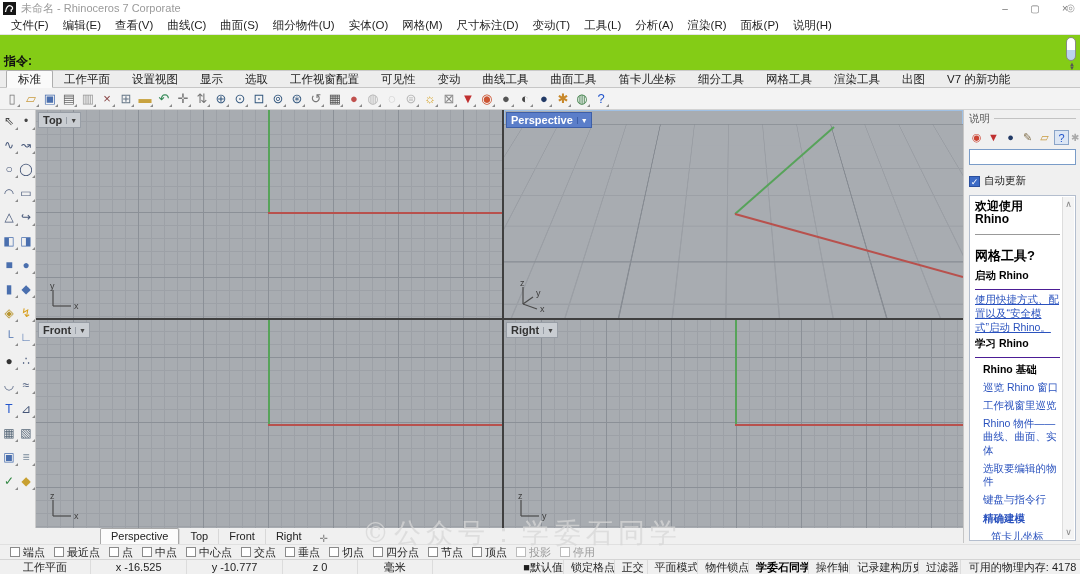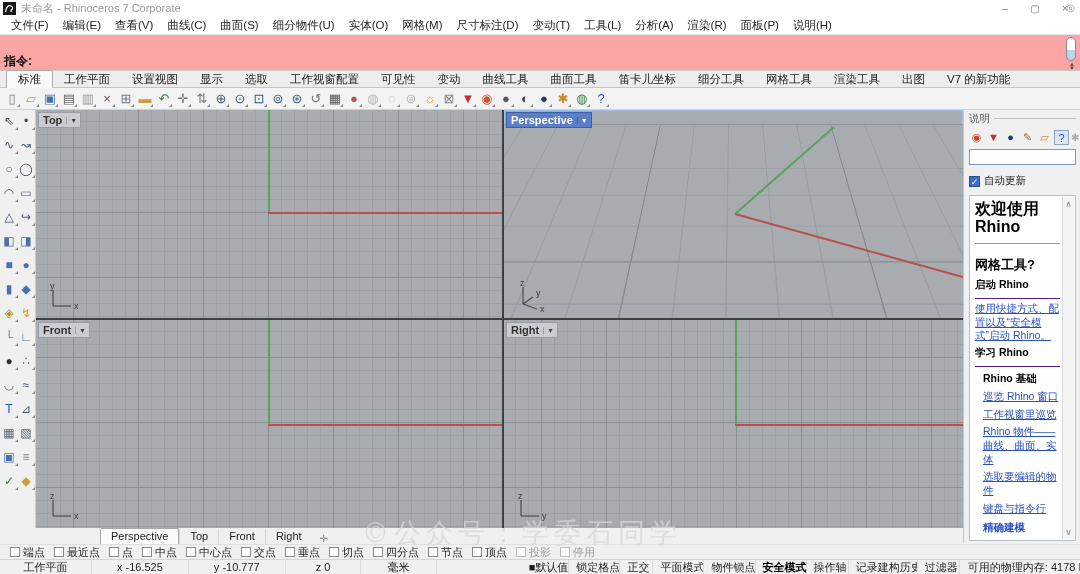--- a/index.html
+++ b/index.html
@@ -12,21 +12,21 @@
   .titlebar { position:absolute; left:0; top:0; right:0; height:17px; background:#ffffff; display:flex; align-items:center; padding-left:3px; gap:5px; }
   .titlebar .title { font-size:11px; color:#9a9a9a; }
   .win-controls { position:absolute; right:0; top:0; height:17px; display:flex; }
   .win-controls span { width:30px; text-align:center; font-size:10px; color:#777; line-height:17px; }
 
   
   .menubar { position:absolute; left:0; top:17px; right:0; height:17px; background:#ffffff; display:flex; align-items:center; padding-left:4px; }
   .menu-item { font-size:11.5px; color:#1e1e1e; padding:0 7px; line-height:17px; }
 
   
-  .cmdarea { position:absolute; left:0; top:34px; right:0; height:37px; background:#fca5a5; border-top:1px solid #e4e4e4; border-bottom:1px solid #c9c9c9; }
+  .cmdarea { position:absolute; left:0; top:34px; right:0; height:37px; background:#84cc16; border-top:1px solid #e4e4e4; border-bottom:1px solid #c9c9c9; }
   .cmd-history { height:18px; }
   .cmd-prompt { font-size:12px; font-weight:bold; color:#111; padding-left:4px; line-height:16px; }
   .cmd-scroll { position:absolute; right:2px; top:2px; width:12px; height:33px; }
   .cmd-thumb { width:10px; height:24px; border:1px solid #8a8a8a; border-radius:5px; background:linear-gradient(#ffffff 55%, #bcd4ee 55%); }
   .cmd-arrows { font-size:6px; color:#555; text-align:center; line-height:4px; margin-top:1px; }
 
   
   .tabbar { position:absolute; left:0; top:71px; right:0; height:17px; background:#ededed; border-bottom:1px solid #c6c6c6; display:flex; align-items:flex-end; padding-left:6px; }
   .tab { font-size:11.5px; color:#222; padding:1px 11px; line-height:14px; }
   .tab.active { background:#fafafa; border:1px solid #adadad; border-bottom:1px solid #fafafa; margin-bottom:-1px; border-radius:2px 2px 0 0; }
@@ -81,28 +81,28 @@
   .hp-tabs { display:flex; align-items:center; gap:2px; height:20px; margin-top:2px; }
   .hp-tabico { width:15px; height:15px; font-size:11px; line-height:15px; text-align:center; }
   .hp-tabico.active { background:#dce6f4; border:1px solid #8aa4c8; }
   .hp-gear { margin-left:auto; font-size:10px; color:#aaaaaa; }
   .hp-search { width:100%; height:16px; border:1px solid #7a9cc8; background:#fff; margin-top:2px; font-size:10px; padding:0 2px; }
   .hp-check { display:flex; align-items:center; gap:4px; height:16px; margin-top:8px; }
   .cbx { width:11px; height:11px; background:#3d6bc6; border:1px solid #2a4f9e; position:relative; }
   .cbx::after { content:"✓"; position:absolute; inset:0; color:#fff; font-size:9px; line-height:11px; text-align:center; }
   .hp-check .lbl { font-size:10.5px; color:#222; }
   .hp-content { flex:1; margin-top:6px; background:#ffffff; border:1px solid #b4bece; position:relative; padding:4px 15px 4px 5px; overflow:hidden; }
-  .hc-title { font-size:16px; font-weight:bold; color:#000; line-height:1.1; border-bottom:1px solid #999; padding-bottom:8px; }
+  .hc-title { font-size:12px; font-weight:bold; color:#000; line-height:1.1; border-bottom:1px solid #999; padding-bottom:8px; }
   .hc-subtitle { font-size:13px; font-weight:bold; color:#000; margin-top:12px; }
   .hc-items { margin-top:4px; }
   .hc-items .h3 { font-size:10.5px; font-weight:bold; color:#000; border-bottom:1px solid #4c1d95; margin:0 0 3px 0; padding-bottom:6px; }
   .hc-items .link0 { font-size:10.5px; color:#2a52be; text-decoration:underline; line-height:1.3; margin:3px 0; }
   .hc-items .bold1 { font-size:10.5px; font-weight:bold; color:#000; margin:5px 0 2px 8px; }
   .hc-items .boldlink1 { font-size:10.5px; font-weight:bold; color:#2a52be; margin:6px 0 2px 8px; }
-  .hc-items .link1 { font-size:10.5px; color:#2a52be; text-decoration:underline; line-height:1.3; margin:4px 0 4px 8px; }
+  .hc-items .link1 { font-size:10.5px; color:#2a52be; line-height:1.3; margin:4px 0 4px 8px; }
   .hc-items .link2 { font-size:10.5px; color:#2a52be; text-decoration:underline; line-height:1.3; margin:4px 0 4px 16px; }
   .hc-scroll { position:absolute; right:1px; top:1px; bottom:1px; width:12px; background:#f4f4f4; border-left:1px solid #ddd; }
   .hc-up { position:absolute; top:2px; left:0; right:0; text-align:center; font-size:9px; color:#888; }
   .hc-down { position:absolute; bottom:2px; left:0; right:0; text-align:center; font-size:9px; color:#888; }
 
   
   .vp-tabs { position:absolute; left:0; right:117px; top:528px; height:16px; background:#f0f0f0; display:flex; align-items:flex-end; padding-left:100px; gap:2px; }
   .bt { font-size:11px; color:#222; padding:1px 10px; line-height:13px; border-left:1px solid #d8d8d8; }
   .bt.active { background:#fbfbfb; border:1px solid #a8a8a8; border-bottom:none; border-radius:2px 2px 0 0; }
   .vp-add { font-size:10px; color:#888; padding:0 6px; }
@@ -458,21 +458,21 @@
     <div class="seg c1">工作平面</div>
       <div class="seg c2">x -16.525</div>
       <div class="seg c2">y -10.777</div>
       <div class="seg c3">z 0</div>
       <div class="seg c3">毫米</div>
       <div class="seg c4">■默认值</div>
       <div class="seg tog">锁定格点</div>
       <div class="seg tog">正交</div>
       <div class="seg tog">平面模式</div>
       <div class="seg tog">物件锁点</div>
-      <div class="seg tog bold">安全模式</div>
+      <div class="seg tog bold">学委石同学</div>
       <div class="seg tog">操作轴</div>
       <div class="seg tog">记录建构历史</div>
       <div class="seg tog">过滤器</div>
       <div class="seg mem">可用的物理内存: 4178 MB</div>
   </div>
 
   <div class="watermark">©公众号：学委石同学</div>
 
 </div>
 

